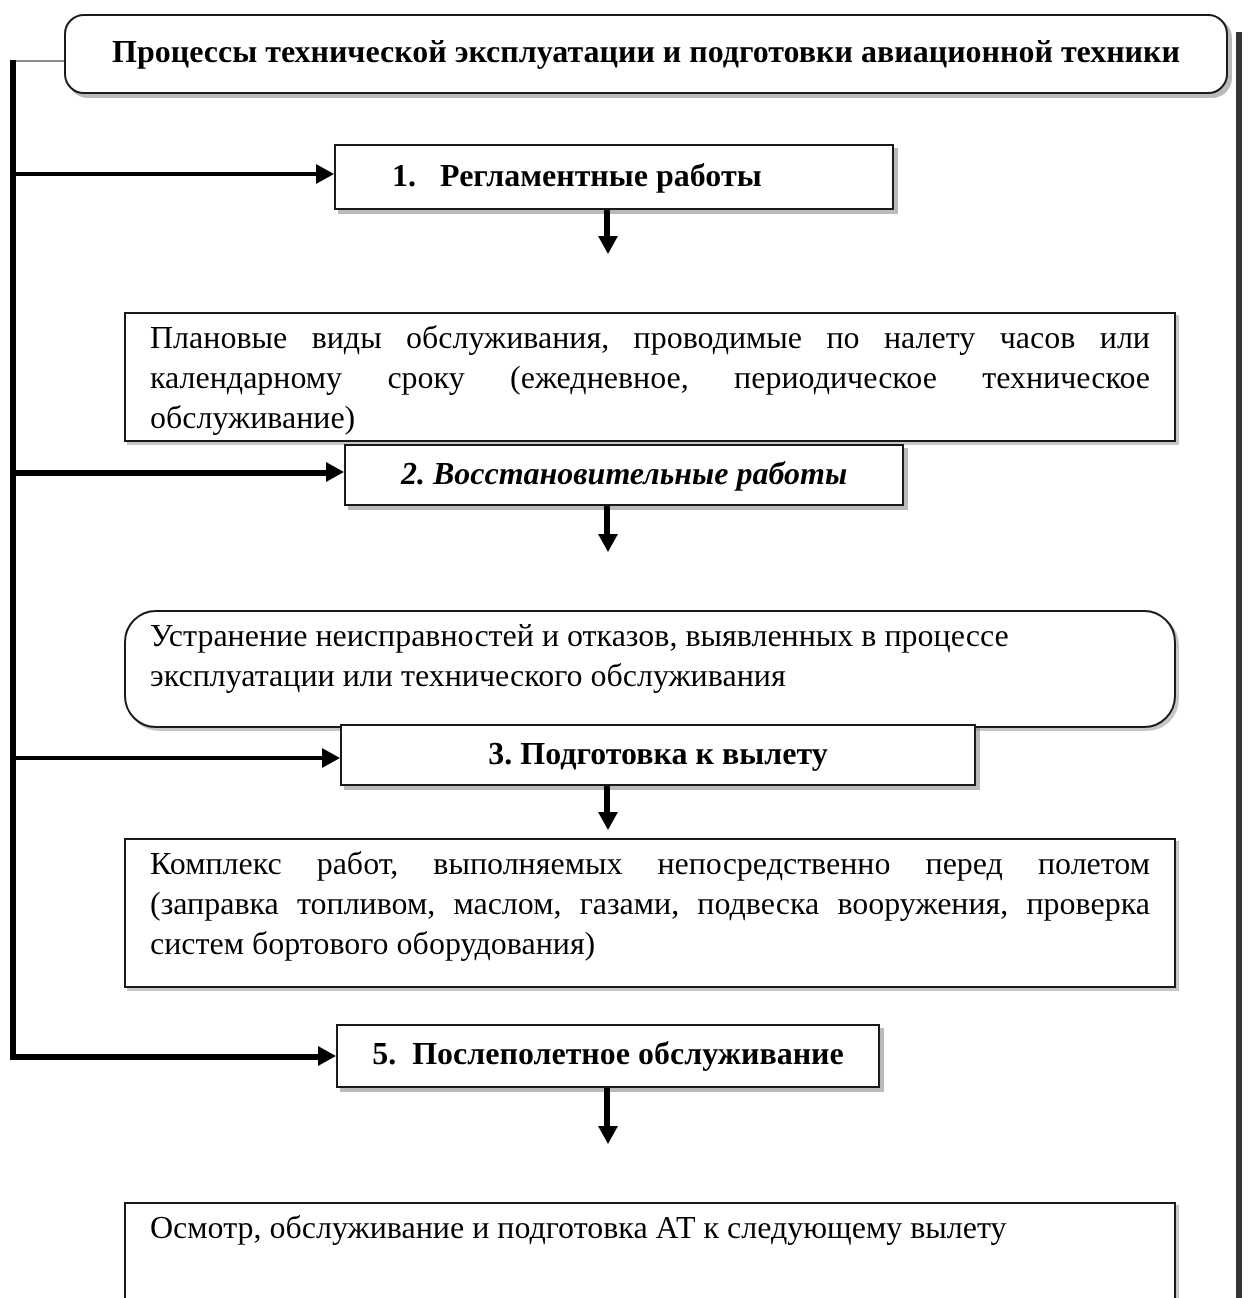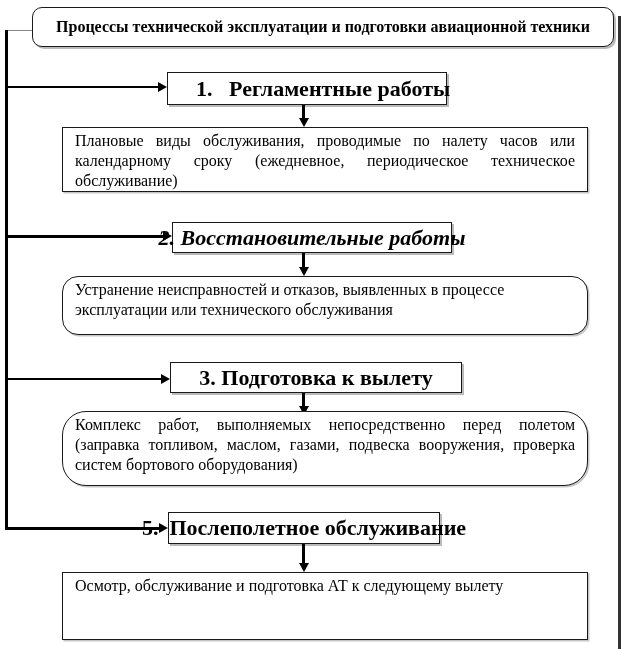--- a/index.html
+++ b/index.html
@@ -23,37 +23,38 @@
     box-sizing: border-box;
     box-shadow: 2px 2px 0 rgba(130,130,130,0.55);
   }
   .title-box {
     left: 32px; top: 7px; width: 582px; height: 40px;
     display: flex; align-items: center; justify-content: center;
     font-weight: bold; font-size: 16px; border-radius: 10px;
   }
   .step-box {
     display: flex; align-items: center; justify-content: center;
-    font-weight: bold; font-size: 22px;
+    font-weight: bold; font-size: 16px;
     white-space: pre;
   }
   .step-box.b1 { left: 167px; top: 72px;  width: 280px; height: 33px; justify-content: flex-start; padding-left: 28px; }
   .step-box.b2 { left: 172px; top: 222px; width: 280px; height: 31px; font-style: italic; }
-  .step-box.b3 { left: 170px; top: 362px; width: 292px; height: 31px; }
+  .step-box.b3 { left: 170px; top: 362px; width: 318px; height: 31px; }
   .step-box.b4 { left: 168px; top: 512px; width: 272px; height: 32px; }
   .desc-box {
     left: 62px; width: 526px;
     padding: 3px 12px;
     font-size: 16px;
     line-height: 20px;
     box-shadow: 1.5px 1.5px 0 rgba(130,130,130,0.45);
+    margin-top: 29px;
   }
   .desc-box.d1 { top: 127px; height: 65px; text-align: justify; }
   .desc-box.d2 { top: 276px; height: 59px; text-align: left; border-radius: 16px; }
-  .desc-box.d3 { top: 411px; height: 75px; text-align: justify; border-radius: 24px; }
+  .desc-box.d3 { top: 390px; height: 75px; text-align: justify; }
   .desc-box.d4 { top: 572px; height: 68px; text-align: left; }
 
   .line { position: absolute; background: #000000; }
   .rail-connector { left: 5px; top: 29.5px; width: 27px; height: 1.5px; background: #8a8a8a; }
   .rail-vertical  { left: 5px; top: 30px; width: 3px; height: 500px; }
 
   .h-line { height: 2.5px; left: 5px; }
   .h1 { top: 85.5px; width: 153px; }
   .h2 { top: 235px;  width: 158px; }
   .h3 { top: 377.5px; width: 156px; }

